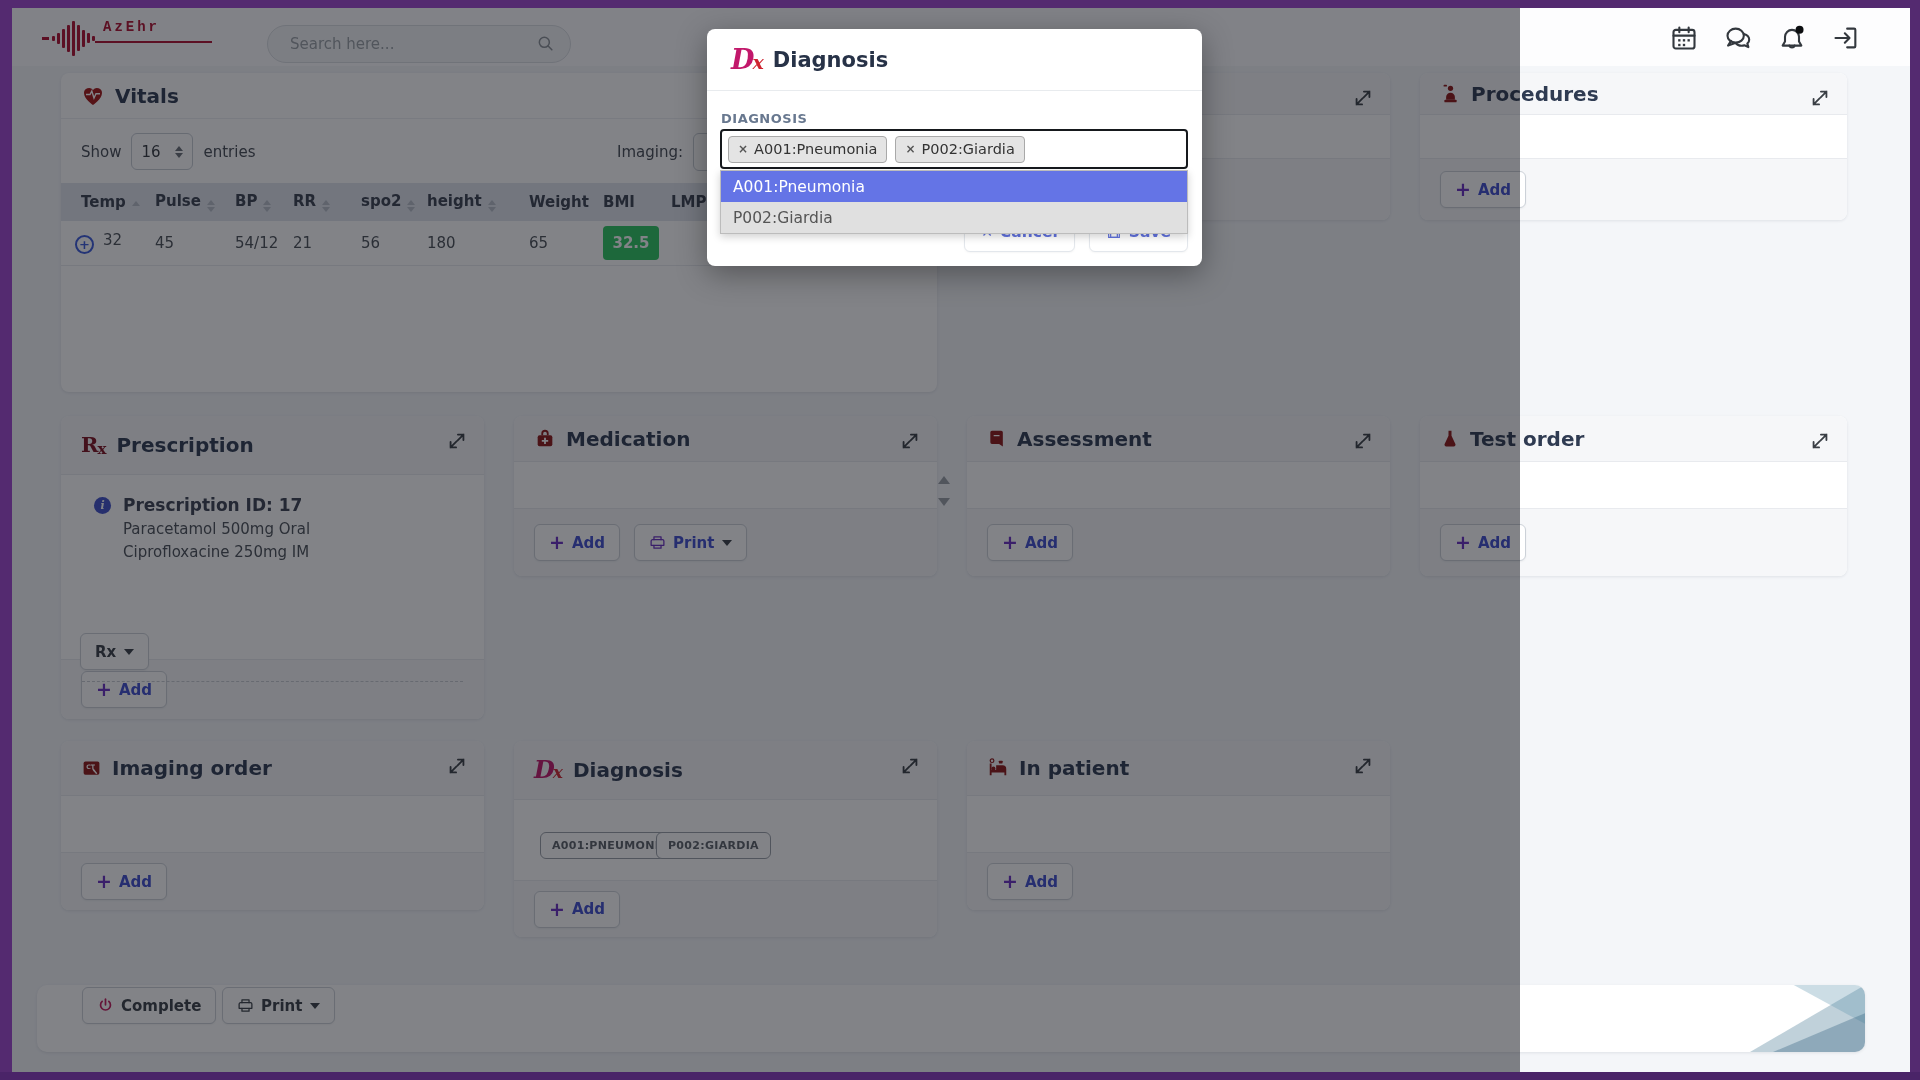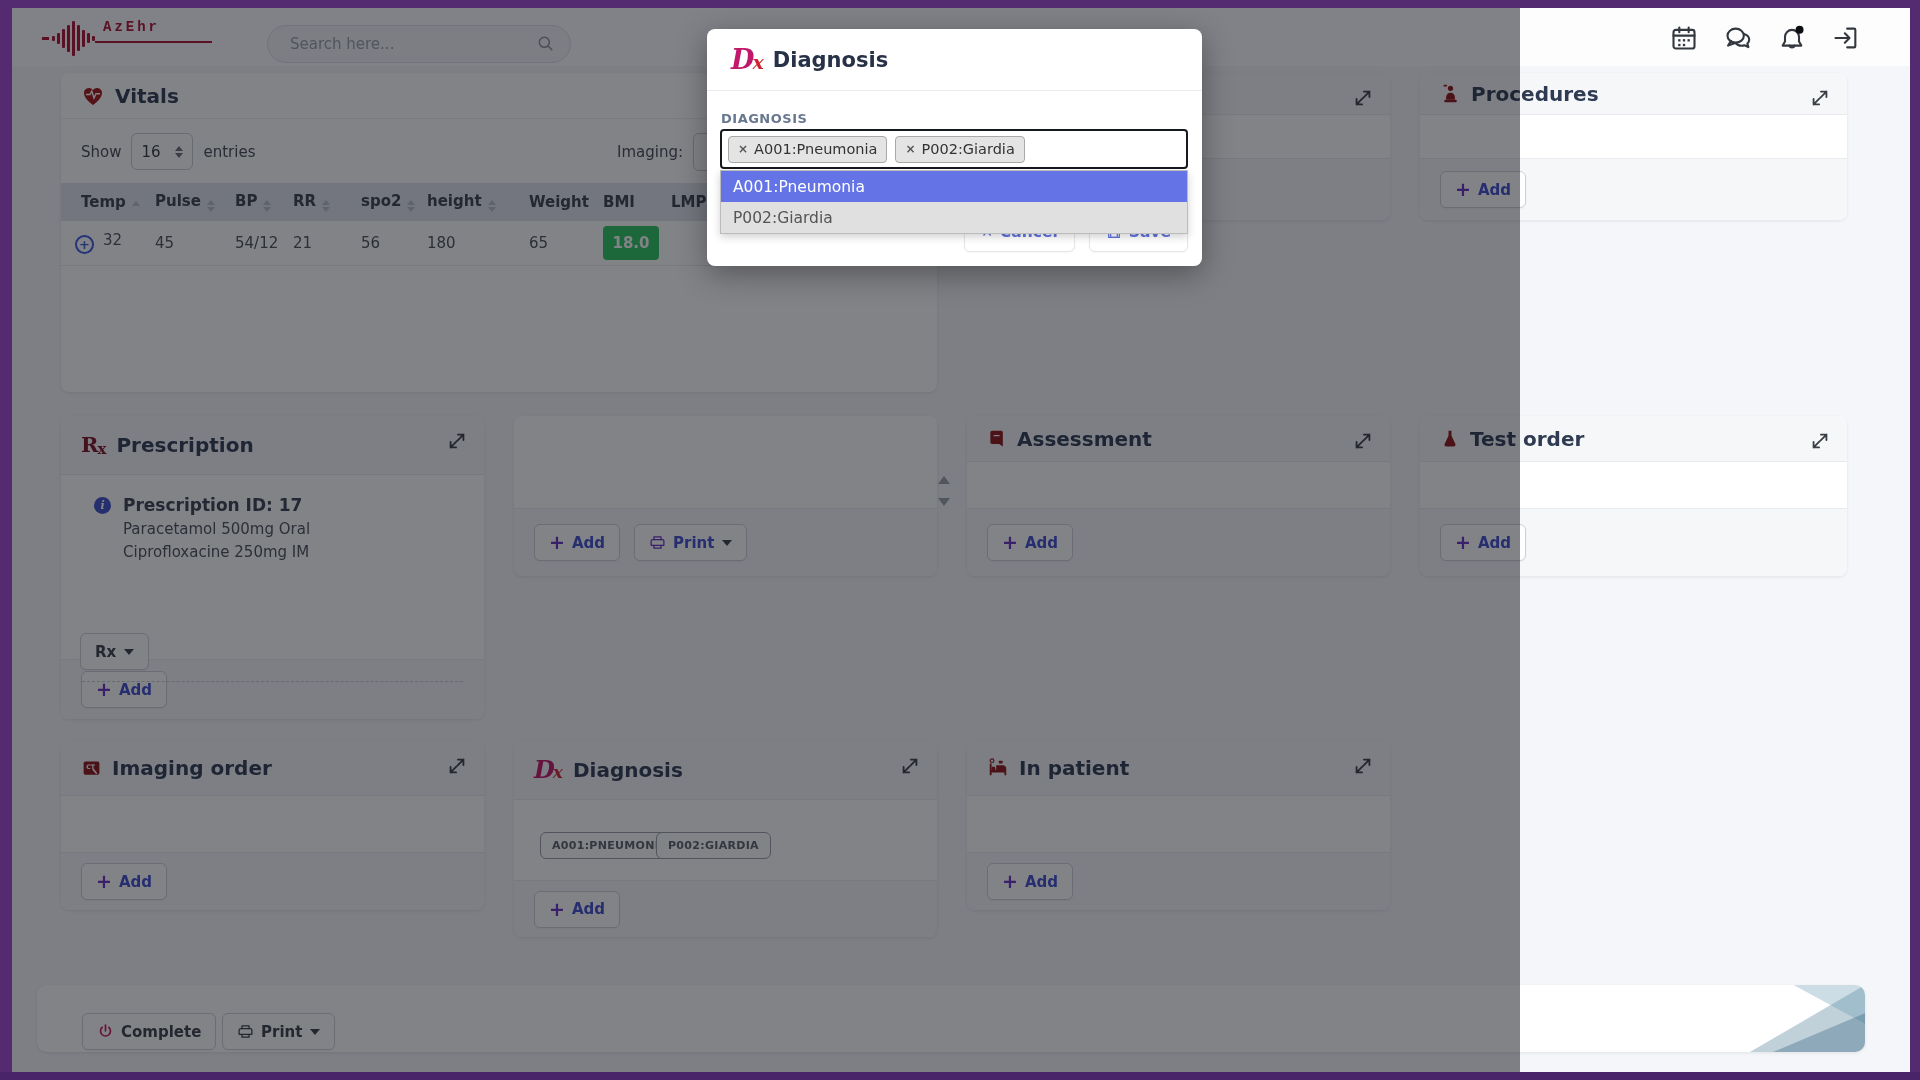--- a/index.html
+++ b/index.html
@@ -105,21 +105,21 @@
     font-size:11px; font-weight:bold; color:#5a6068; letter-spacing:.3px; background:#fff; }
 
   
   .scroll-ar { position:absolute; width:0; height:0; border-left:6px solid transparent; border-right:6px solid transparent; }
   .scroll-up { left:938px; top:476px; border-bottom:8px solid #9aa0a6; }
   .scroll-dn { left:938px; top:498px; border-top:8px solid #9aa0a6; }
 
   
   .action-bar { position:absolute; left:37px; top:985px; width:1828px; height:67px; background:#fff; border-radius:10px;
     box-shadow:0 1px 3px rgba(40,50,70,.10); }
-  .action-bar .btn { position:absolute; top:28px; }
+  .action-bar .btn { position:absolute; top:2px; }
   .deco { position:absolute; right:0; top:0; width:115px; height:67px; border-radius:0 10px 10px 0; overflow:hidden; }
   .deco i { position:absolute; inset:0; display:block; }
   .deco .t1 { background:rgba(74,124,150,.35); clip-path:polygon(0 100%,100% 0,100% 100%); }
   .deco .t2 { background:rgba(96,150,175,.32); clip-path:polygon(38% 0,100% 0,100% 58%); }
   .deco .t3 { background:rgba(60,105,135,.38); clip-path:polygon(20% 100%,100% 42%,100% 100%); }
 
   
   .overlay { position:absolute; inset:0; background:rgba(15,18,24,.52); z-index:40; }
   .modal { position:absolute; left:707px; top:29px; width:495px; height:237px; background:#fff; border-radius:8px;
     z-index:50; box-shadow:0 8px 30px rgba(0,0,0,.35); }
@@ -286,21 +286,21 @@
       </thead>
       <tbody>
         <tr>
           <td style="padding-left:14px"><span class="rowplus">+</span><span>32</span></td>
           <td>45</td>
           <td>54/12</td>
           <td>21</td>
           <td>56</td>
           <td>180</td>
           <td>65</td>
-          <td style="padding-left:16px"><span class="bmi-badge">18.0</span></td>
+          <td style="padding-left:16px"><span class="bmi-badge">32.5</span></td>
           <td></td>
         </tr>
       </tbody>
     </table>
 
     <div class="vitals-rel">
       
       
       
     </div>
@@ -371,20 +371,35 @@
     </div>
     <div class="card-foot" style="height:60px">
       <span class="btn">
         <span class="plus">+</span>
         <span class="blbl">Add</span>
       </span>
     </div>
   </div>
 
   <div class="card" style="left:514px; top:416px; width:423px; height:160px;">
+    <div class="card-head" style="height:46px">
+      <span class="cicon">
+        <svg viewBox="0 0 24 24" width="22" height="22">
+            <path d="M9 8V6a3 3 0 0 1 6 0v2" stroke="#8c1515" stroke-width="2" fill="none"></path>
+            <rect x="4" y="8" width="16" height="12" rx="2" fill="#8c1515"></rect>
+            <path d="M12 10.5v7M8.5 14h7" stroke="#fff" stroke-width="2"></path>
+          </svg>
+      </span>
+      <span class="card-title">Medication</span>
+      <span class="expand">
+        <svg viewBox="0 0 24 24">
+            <path d="M13 5h6v6M19 5l-6.5 6.5M11 19H5v-6M5 19l6.5-6.5"></path>
+          </svg>
+      </span>
+    </div>
     <div class="card-body"></div>
     <div class="card-foot" style="height:68px">
       <span class="btn">
         <span class="plus">+</span>
         <span class="blbl">Add</span>
       </span>
       <span class="btn">
         <span class="pic">
           <svg viewBox="0 0 24 24" style="stroke:#6a2fc2">
               <path d="M7 8V4h10v4"></path>

